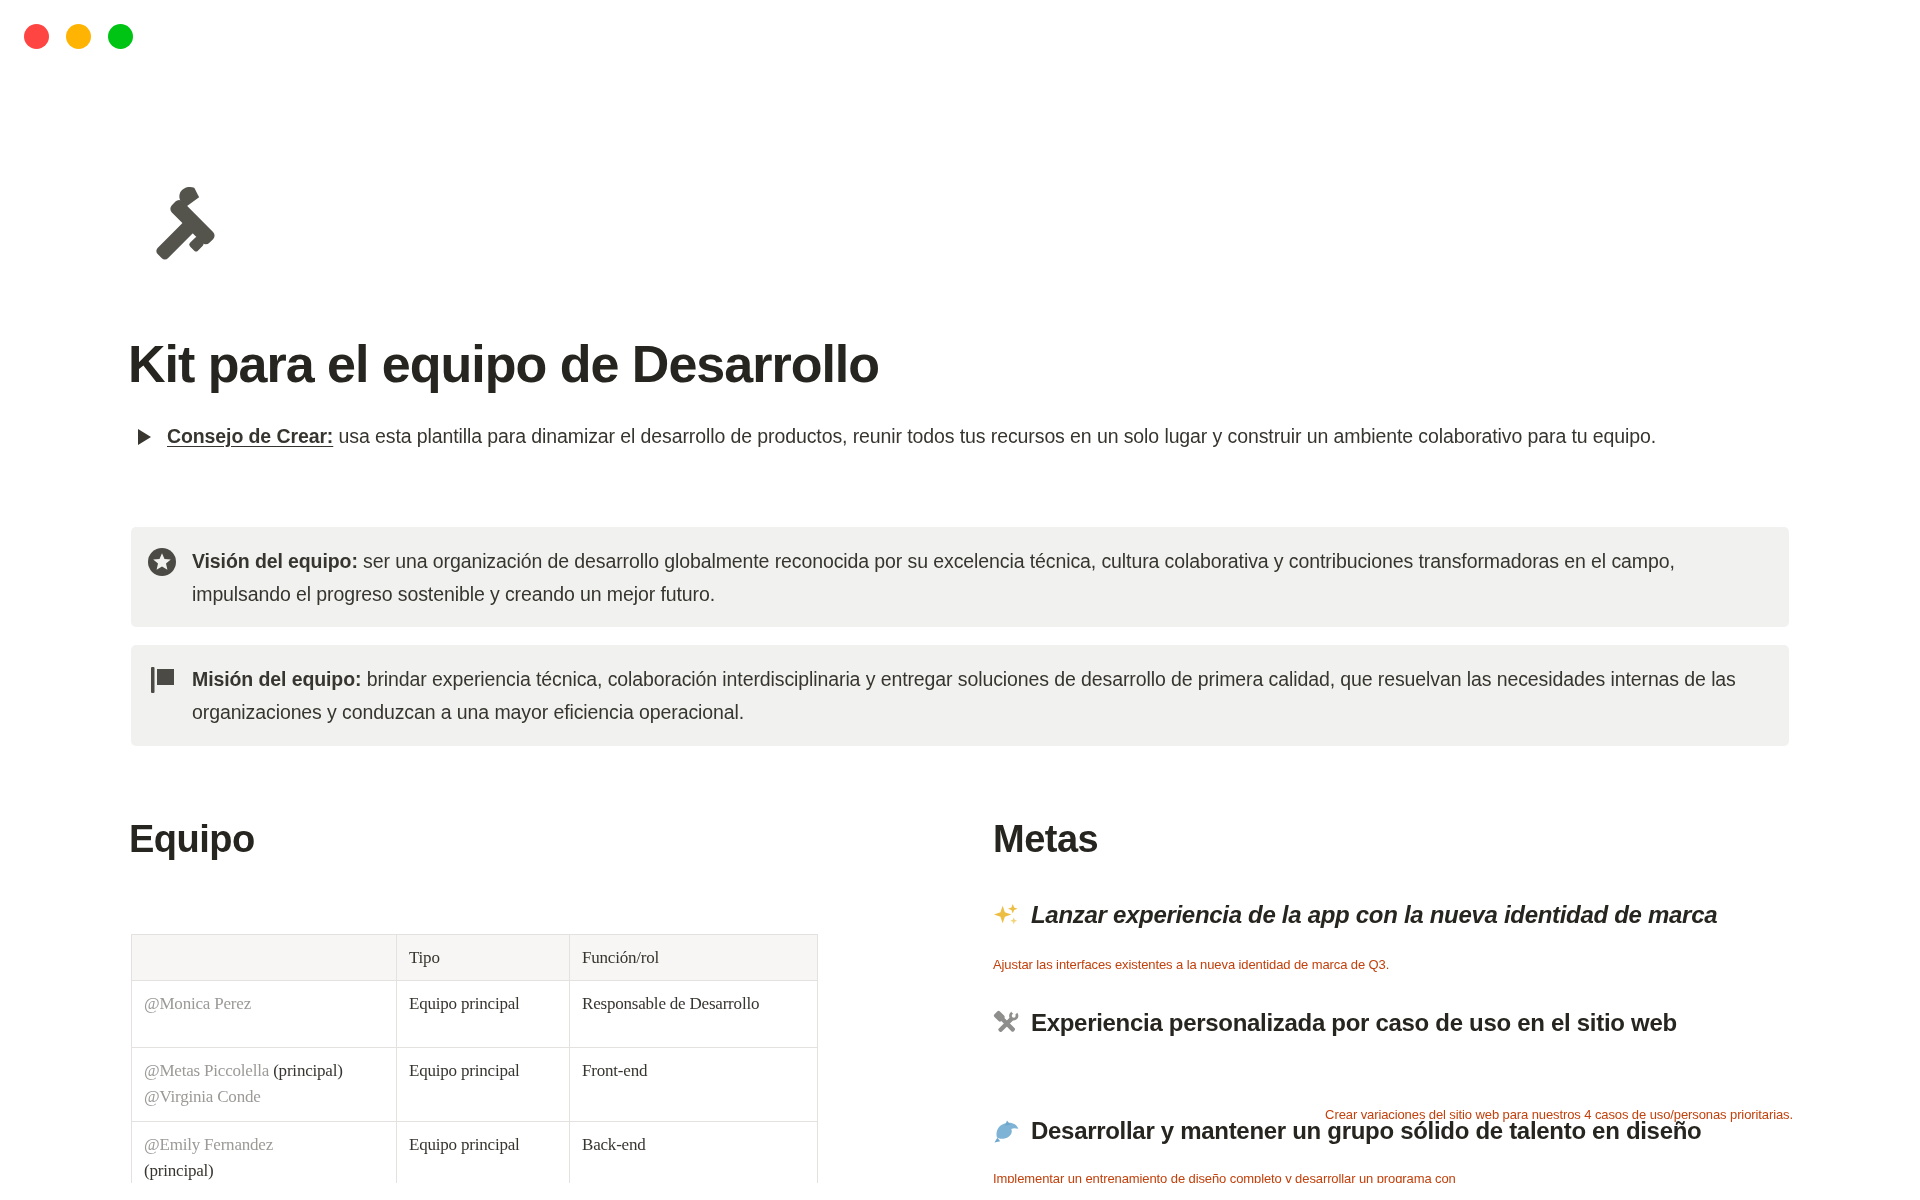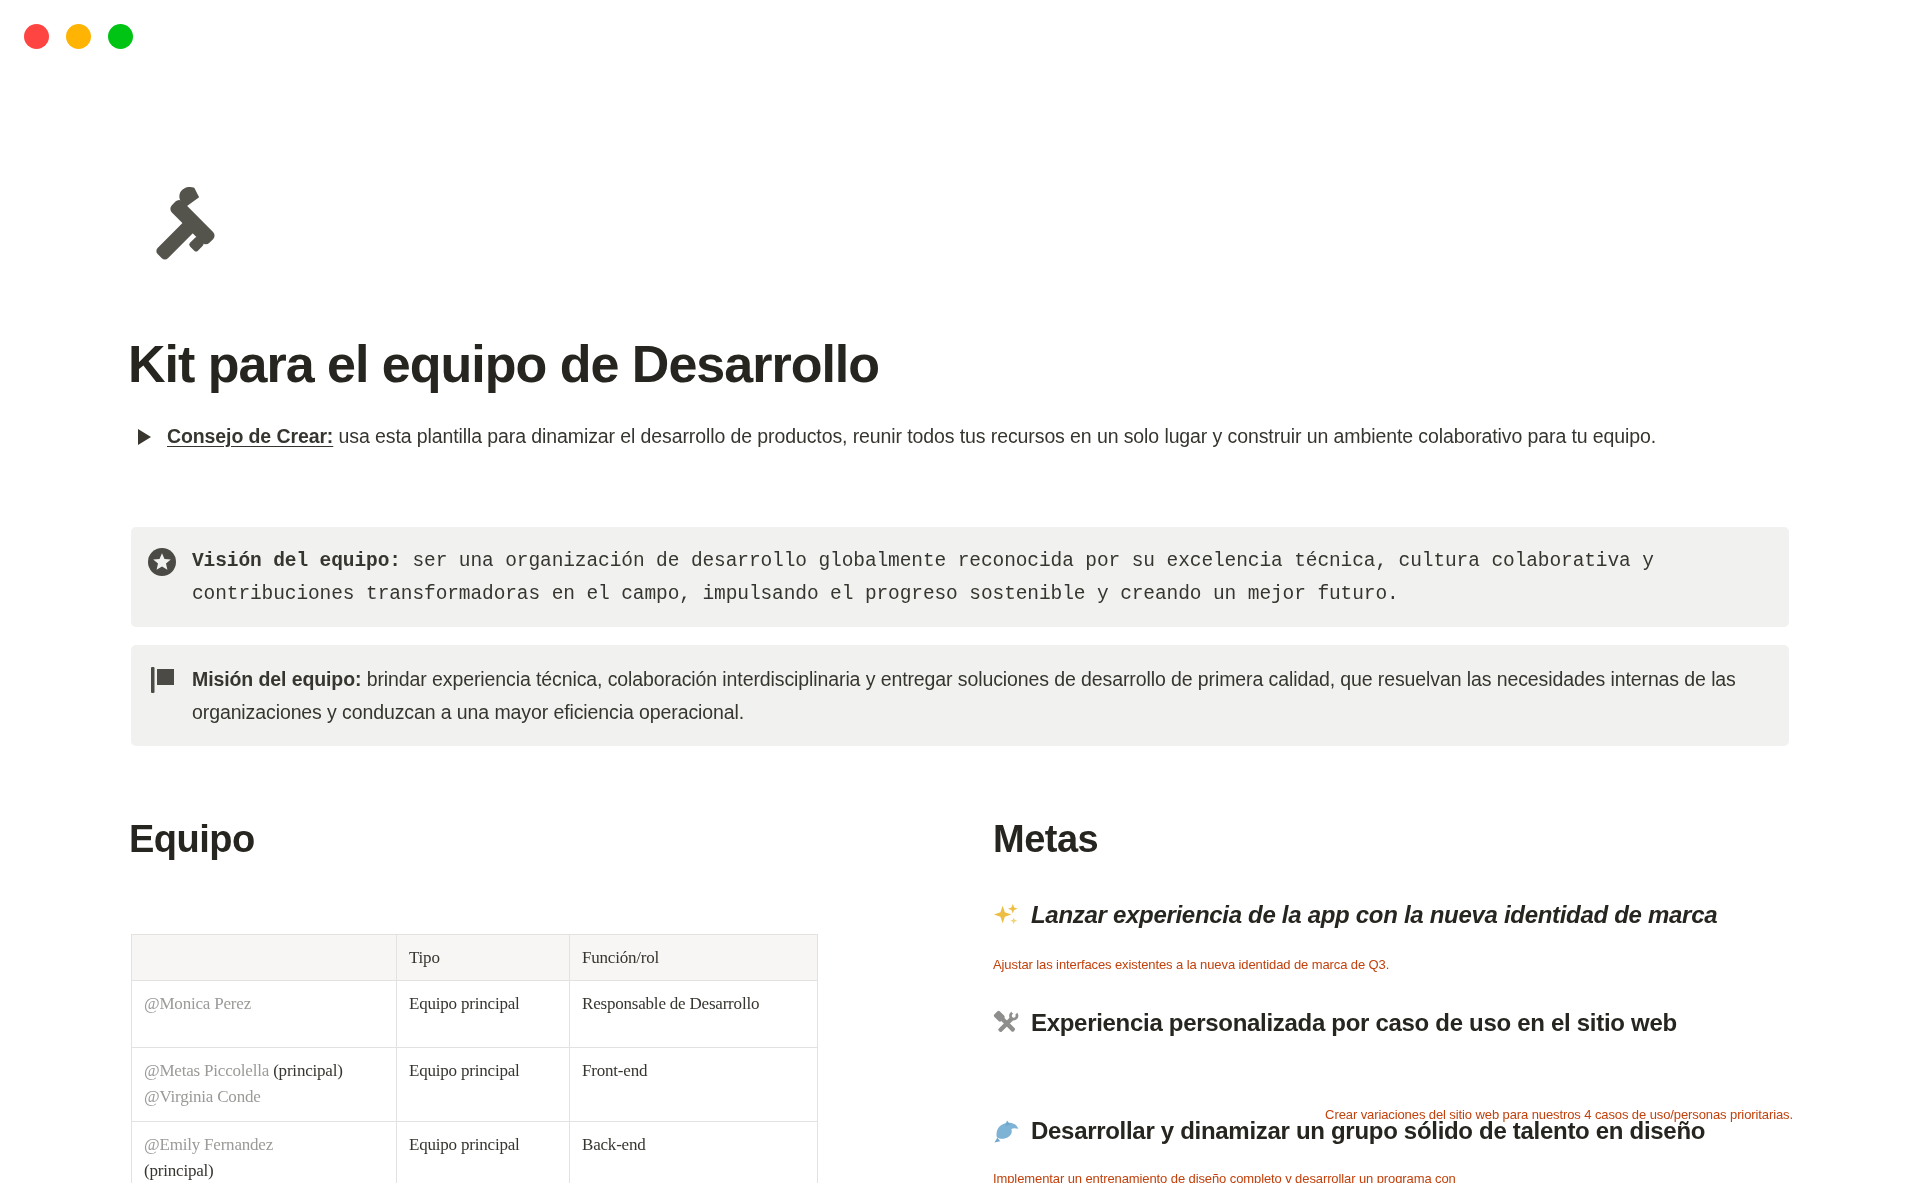--- a/index.html
+++ b/index.html
@@ -23,21 +23,21 @@
   }
 
   .toggle { position:absolute; left:138px; top:420px; width:1652px; display:flex; gap:16px; }
   .tri { flex:none; width:0; height:0; margin-top:9px;
          border-left:13px solid #39362F; border-top:8px solid transparent; border-bottom:8px solid transparent; }
   .toggle-text { font-size:19.5px; line-height:33px; letter-spacing:-0.1px; max-width:1605px; }
   .toggle-lead { font-weight:700; text-decoration:underline; text-underline-offset:3px; }
 
   .callout { position:absolute; left:131px; width:1658px; background:#F1F1EF; border-radius:5px;
              display:flex; gap:15px; padding:18px 18px 18px 16px; }
-  .callout1 { top:527px; height:100px;font-family:Liberation Mono, monospace; }
+  .callout1 { top:527px; height:100px; }
   .callout2 { top:645px; height:101px; }
   .callout-icon { flex:none; width:30px; height:30px; margin-top:2px; }
   .callout-text { font-size:19.5px; line-height:32.5px; letter-spacing:-0.1px; }
   .callout-lead { font-weight:700; }
 
   .section-h { position:absolute; top:818px; margin:0; font-size:38px; font-weight:800;
                letter-spacing:-0.5px; color:#26251F; }
   #equipo-h { left:129px; }
   #metas-h  { left:993px; }
 
@@ -196,18 +196,18 @@
 
 <div class="goal" id="g3">
   <div class="goal-row">
     <span class="goal-icon">
       <svg width="27" height="27" viewBox="0 0 28 28" xmlns="http://www.w3.org/2000/svg">
         <path fill="#7FB3D5" d="M4 20 C2 12 8 5 16.5 5 C22 5 25.3 8.2 26.3 11.3 C23.3 10.2 21 10.3 19 11.3 C20.2 14.4 19.2 17.4 16.2 19.4 C12.2 22.2 7.2 22.2 4 20 Z"></path>
         <path fill="#6FA6CB" d="M14.5 2.5 L18 7 L12.5 8 Z"></path>
         <path fill="#6FA6CB" d="M4.5 20.5 L1.5 25.5 L7.5 24 Z"></path>
       </svg>
     </span>
-    <h3 class="goal-title">Desarrollar y dinamizar un grupo sólido de talento en diseño</h3>
+    <h3 class="goal-title">Desarrollar y mantener un grupo sólido de talento en diseño</h3>
   </div>
 </div>
 <div class="goal-desc" id="g3d">Implementar un entrenamiento de diseño completo y desarrollar un programa con</div>
 
 <div class="cutoff"></div>
 
 </body></html>

